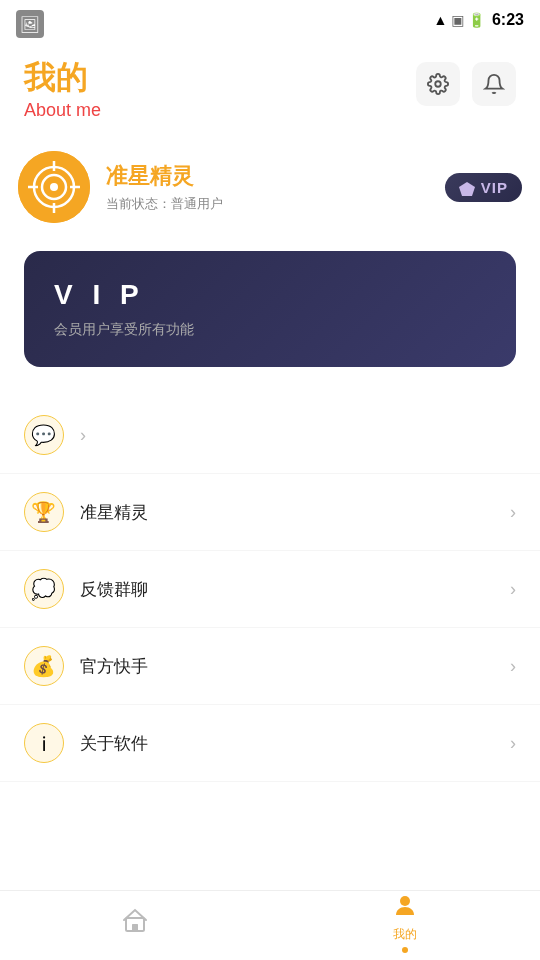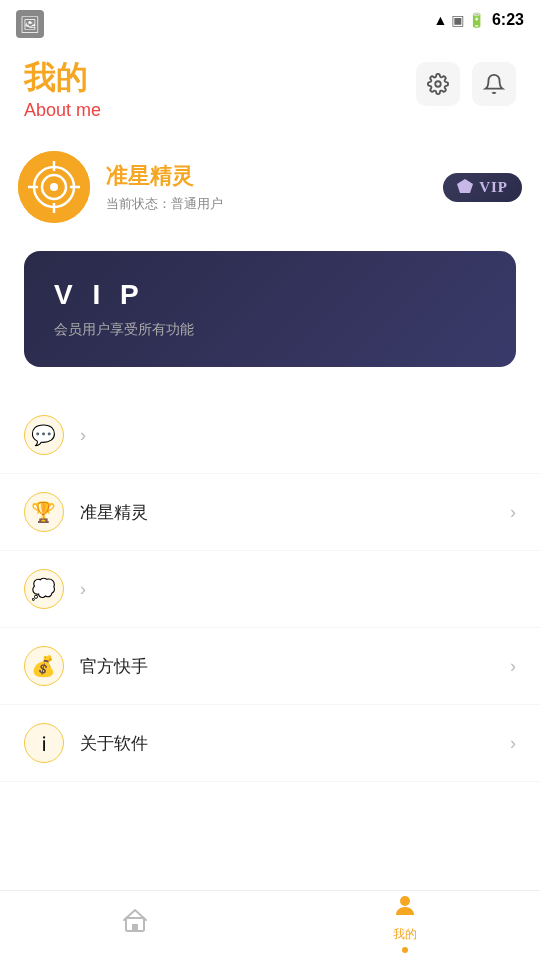--- a/index.html
+++ b/index.html
@@ -120,26 +120,25 @@
       color: #f5a623;
     }
     .profile-status {
       font-size: 13px;
       color: #888;
       margin-top: 4px;
       font-family: Liberation Mono, monospace;
     }
     .vip-badge {
       display: flex;
-      align-items: flex-start;
+      align-items: flex-end;
       background: linear-gradient(135deg, #3a3a5c, #2a2a4a);
       border-radius: 20px;
       padding: 6px 14px;
       gap: 6px;
-      font-family: Liberation Serif, serif;
     }
     .vip-badge-text {
       color: #c8b8e8;
       font-size: 15px;
       font-weight: 700;
       letter-spacing: 1px;
     }
 
     
     .vip-card {
@@ -323,20 +322,21 @@
       <div class="menu-icon">💬</div>
       <span class="menu-arrow">›</span>
     </div>
       <div class="menu-item">
       <div class="menu-icon">🏆</div>
       <span class="menu-label">准星精灵</span>
       <span class="menu-arrow">›</span>
     </div>
       <div class="menu-item">
       <div class="menu-icon">💭</div>
+      <span class="menu-label">反馈群聊</span>
       <span class="menu-arrow">›</span>
     </div>
       <div class="menu-item">
       <div class="menu-icon">💰</div>
       <span class="menu-label">官方快手</span>
       <span class="menu-arrow">›</span>
     </div>
       <div class="menu-item">
       <div class="menu-icon">ℹ</div>
       <span class="menu-label">关于软件</span>

